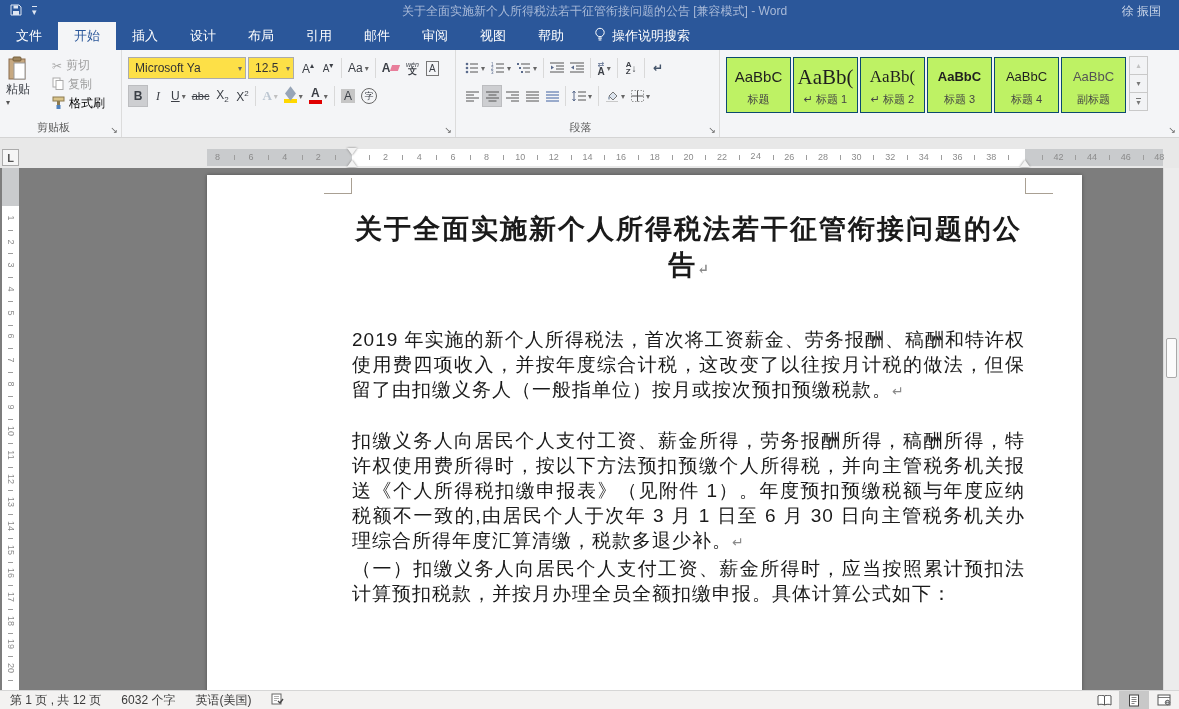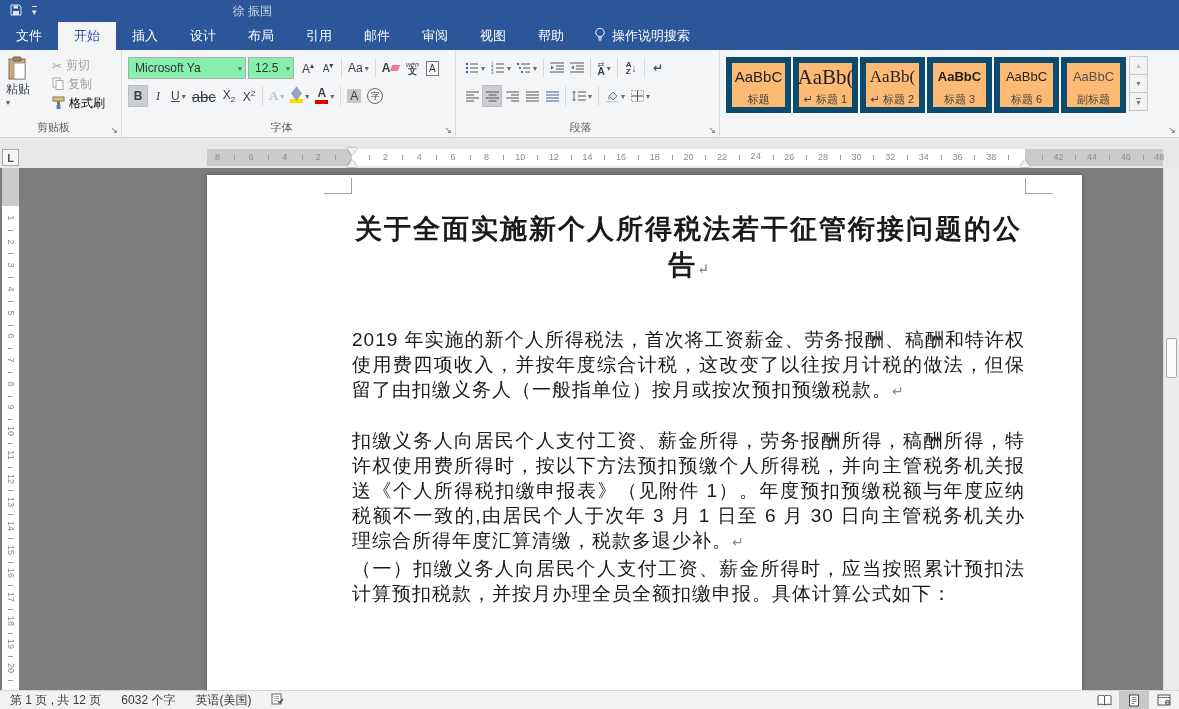--- a/index.html
+++ b/index.html
@@ -39,49 +39,49 @@
   .g-clip{width:122px;display:flex;}
   .paste-big{width:44px;display:flex;flex-direction:column;align-items:flex-start;font-size:12px;color:#3b3f46;cursor:pointer;}
   .paste-big .dd{font-size:8px;color:#555;}
   .clip-col{display:flex;flex-direction:column;justify-content:flex-start;margin-left:2px;}
   .small-cmd{display:flex;align-items:center;gap:4px;height:19px;font-size:12px;cursor:pointer;}
   .small-cmd.disabled{color:#a0a0a0;}
   .small-cmd .dim{color:#a8a8a8;}
 
   
   .g-font{width:334px;}
-  .combo{display:flex;align-items:center;justify-content:space-between;background:#86efac;
+  .combo{display:flex;align-items:center;justify-content:space-between;background:#fde047;
          border:1px solid #ababab;height:22px;font-size:12px;color:#333;padding:0 3px 0 6px;cursor:pointer;}
   .combo .dd{font-size:8px;color:#666;}
   .c-name{width:118px;margin-right:2px;}
   .c-size{width:46px;margin-right:4px;}
   .bld{font-weight:bold;}
   .itl{font-style:italic;font-family:"Liberation Serif",serif;}
   .unl{text-decoration:underline;}
-  .strk{text-decoration:line-through;font-size:15px;text-align:right;}
+  .strk{text-decoration:line-through;font-size:11px;text-align:right;}
   .subsup{font-size:12px;}
   .subsup sub,.subsup sup{font-size:8px;}
   .phon{display:flex;flex-direction:column;line-height:7px;font-size:7px;color:#3b3f46;align-items:center;}
   .phon b{font-size:9px;}
   .abox{border:1px solid #777;font-size:10px;padding:0 2px;line-height:13px;}
   .fx{color:#bcc6d1;font-weight:bold;font-size:13px;font-family:"Liberation Serif",serif;}
   .colorbar{display:flex;flex-direction:column;align-items:center;line-height:11px;}
   .colorbar .bar{width:13px;height:4px;margin-top:1px;}
   .ashade{background:#c6c6c6;padding:0 3px;font-size:12px;}
   .circ{width:16px;height:16px;border:1px solid #666;border-radius:50%;font-size:9px;
         display:flex;align-items:center;justify-content:center;}
 
   
   .g-para{width:264px;}
   .icon14{display:block;}
 
   
   .g-styles{flex:1;display:flex;}
   .styles-gallery{display:flex;align-items:flex-start;padding-top:1px;}
-  .style-card{width:65px;height:56px;background:#fdba74;border:6px solid #0c4a6e;margin-right:2px;
+  .style-card{width:65px;height:56px;background:#bef264;border:1px solid #0c4a6e;margin-right:2px;
               display:flex;flex-direction:column;align-items:center;justify-content:center;cursor:pointer;}
   .style-card .prev{line-height:26px;white-space:nowrap;color:#1f1f1f;}
   .style-card .lab{font-size:11px;color:#444;margin-top:2px;white-space:nowrap;}
   .s-title .prev{font-size:15px;}
   .s-h1 .prev{font-size:21px;font-family:"Liberation Serif",serif;}
   .s-h2 .prev{font-size:17px;font-family:"Liberation Serif",serif;}
   .s-h3 .prev{font-size:13px;font-weight:bold;}
   .s-h4 .prev{font-size:13px;}
   .s-sub .prev{font-size:13px;color:#555;}
   .gal-scroll{width:19px;display:flex;flex-direction:column;margin-left:1px;}
@@ -147,20 +147,21 @@
     <div class="qat">
       <span>
         <svg width="12" height="12" viewBox="0 0 12 12">
             <path d="M1 1h8l2 2v8H1z" fill="none" stroke="#dfe6f2"></path>
             <rect x="3.5" y="1.5" width="4.5" height="3" fill="#dfe6f2"></rect>
             <rect x="3" y="7" width="6" height="4" fill="#dfe6f2"></rect>
           </svg>
       </span>
       <span class="cust">▾</span>
     </div>
+    <div class="tb-title">关于全面实施新个人所得税法若干征管衔接问题的公告 [兼容模式]  -  Word</div>
     <div class="tb-user">徐 振国</div>
   </div>
 
   <div class="tabrow">
     <div id="tabs" style="display:flex;">
         <div class="rtab">文件</div>
         <div class="rtab active">开始</div>
         <div class="rtab">插入</div>
         <div class="rtab">设计</div>
         <div class="rtab">布局</div>
@@ -293,21 +294,20 @@
           <span class="dd">▾</span>
         </div>
         <span class="vsep"></span>
         <div class="rbtn">
           <span class="ashade">A</span>
         </div>
         <div class="rbtn">
           <span class="circ">字</span>
         </div>
       </div>
-      <div class="glabel">字体</div>
       <div class="launcher">↘</div>
     </div>
 
     <div class="rgroup g-para">
       <div class="rrow">
         <div class="rbtn">
           <svg class="icon14" width="14" height="12" viewBox="0 0 14 12">
               <circle cx="2" cy="2" r="1.3" fill="#5a6b8c"></circle>
               <circle cx="2" cy="6" r="1.3" fill="#5a6b8c"></circle>
               <circle cx="2" cy="10" r="1.3" fill="#5a6b8c"></circle>
@@ -435,21 +435,21 @@
           <div class="style-card s-h2">
             <div class="prev">AaBb(</div>
             <div class="lab">↵ 标题 2</div>
           </div>
           <div class="style-card s-h3">
             <div class="prev">AaBbC</div>
             <div class="lab">标题 3</div>
           </div>
           <div class="style-card s-h4">
             <div class="prev">AaBbC</div>
-            <div class="lab">标题 6</div>
+            <div class="lab">标题 4</div>
           </div>
           <div class="style-card s-sub">
             <div class="prev">AaBbC</div>
             <div class="lab">副标题</div>
           </div>
         </div>
       <div class="gal-scroll">
         <div class="gal-btn dis">▴</div>
         <div class="gal-btn">▾</div>
         <div class="gal-btn more">

